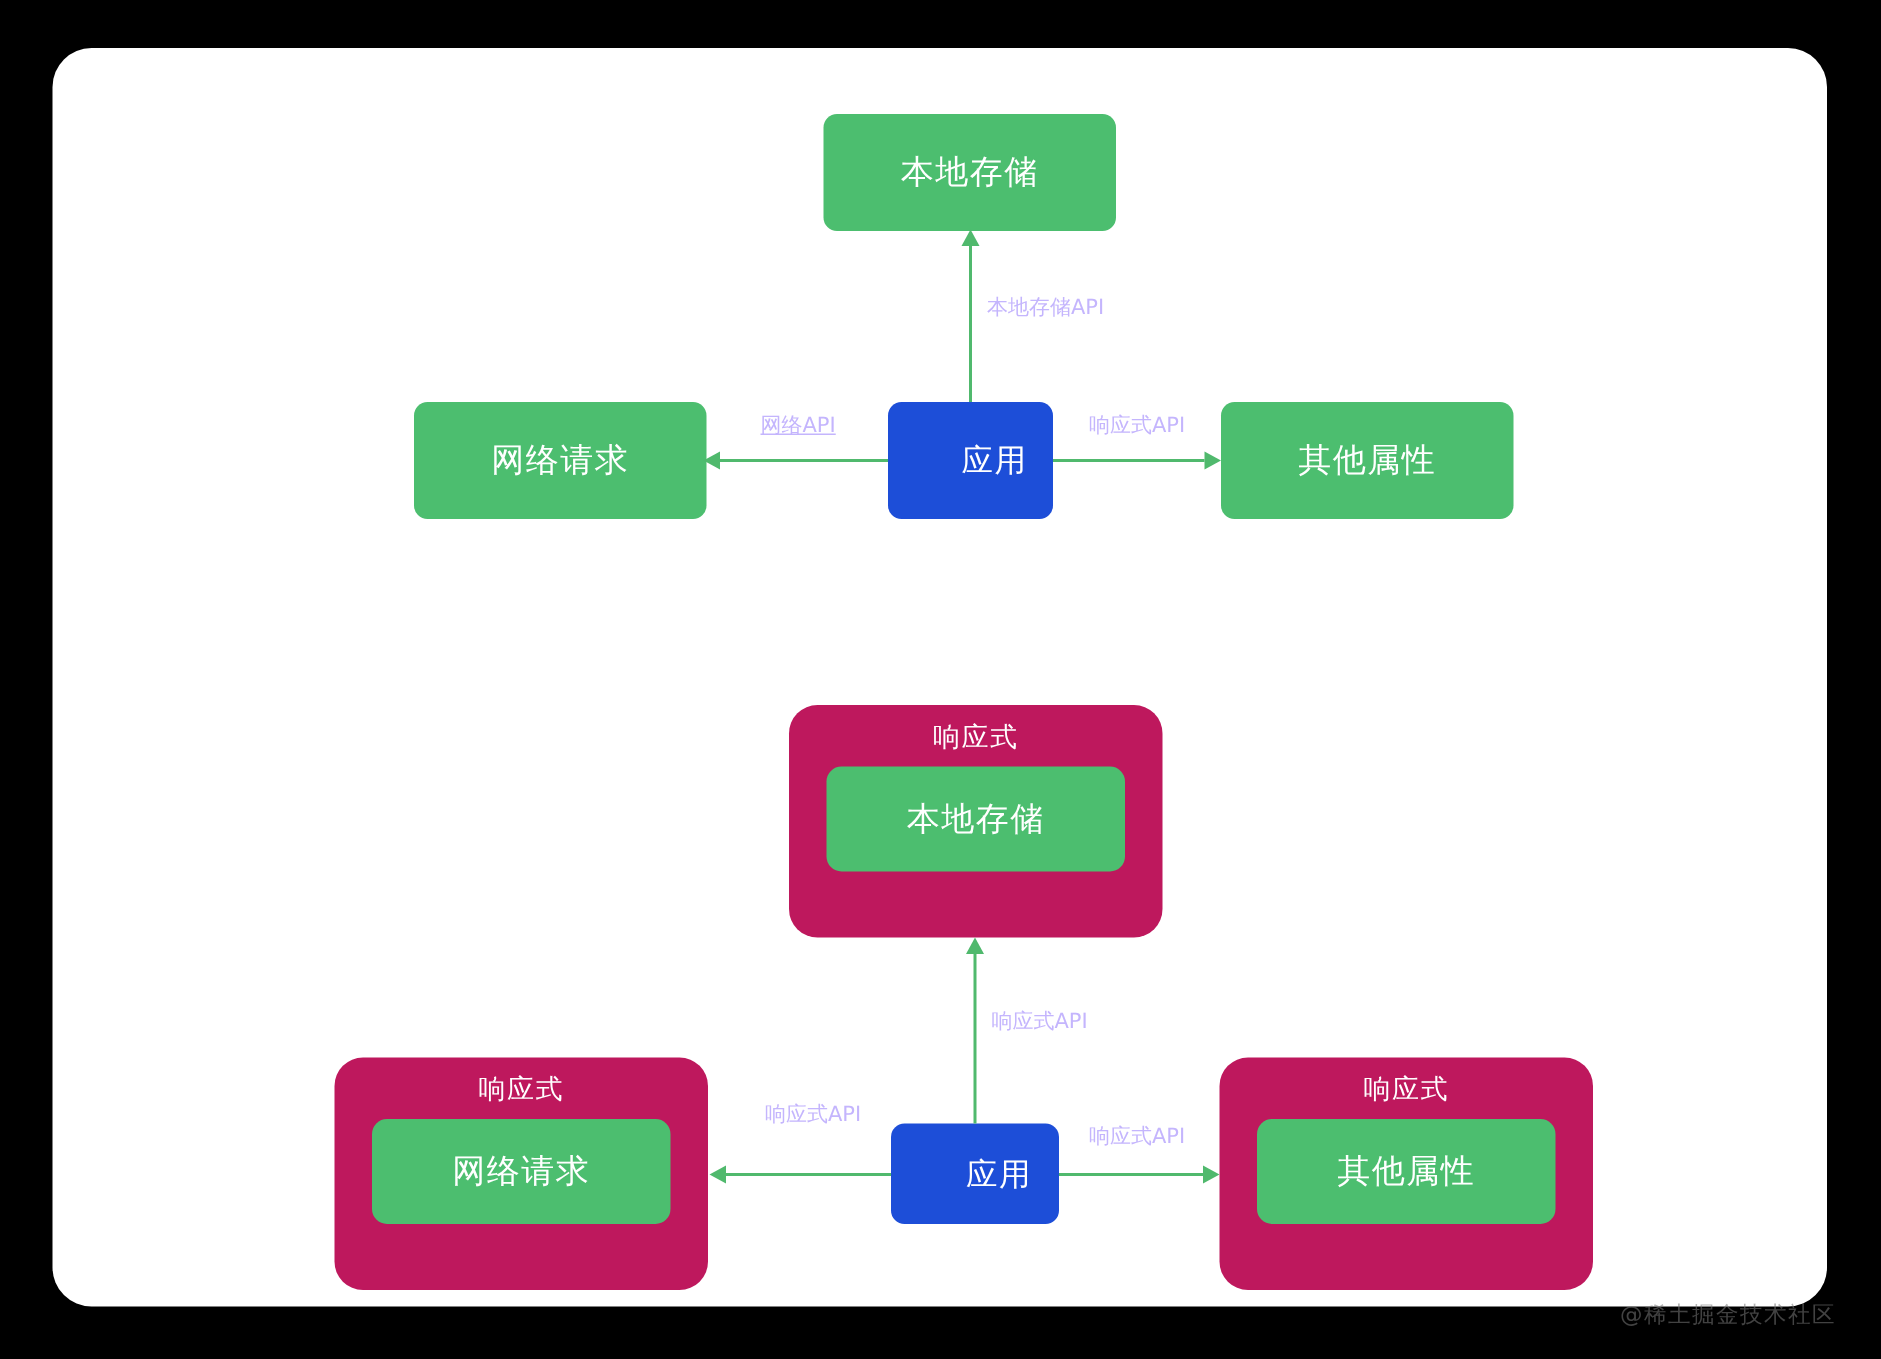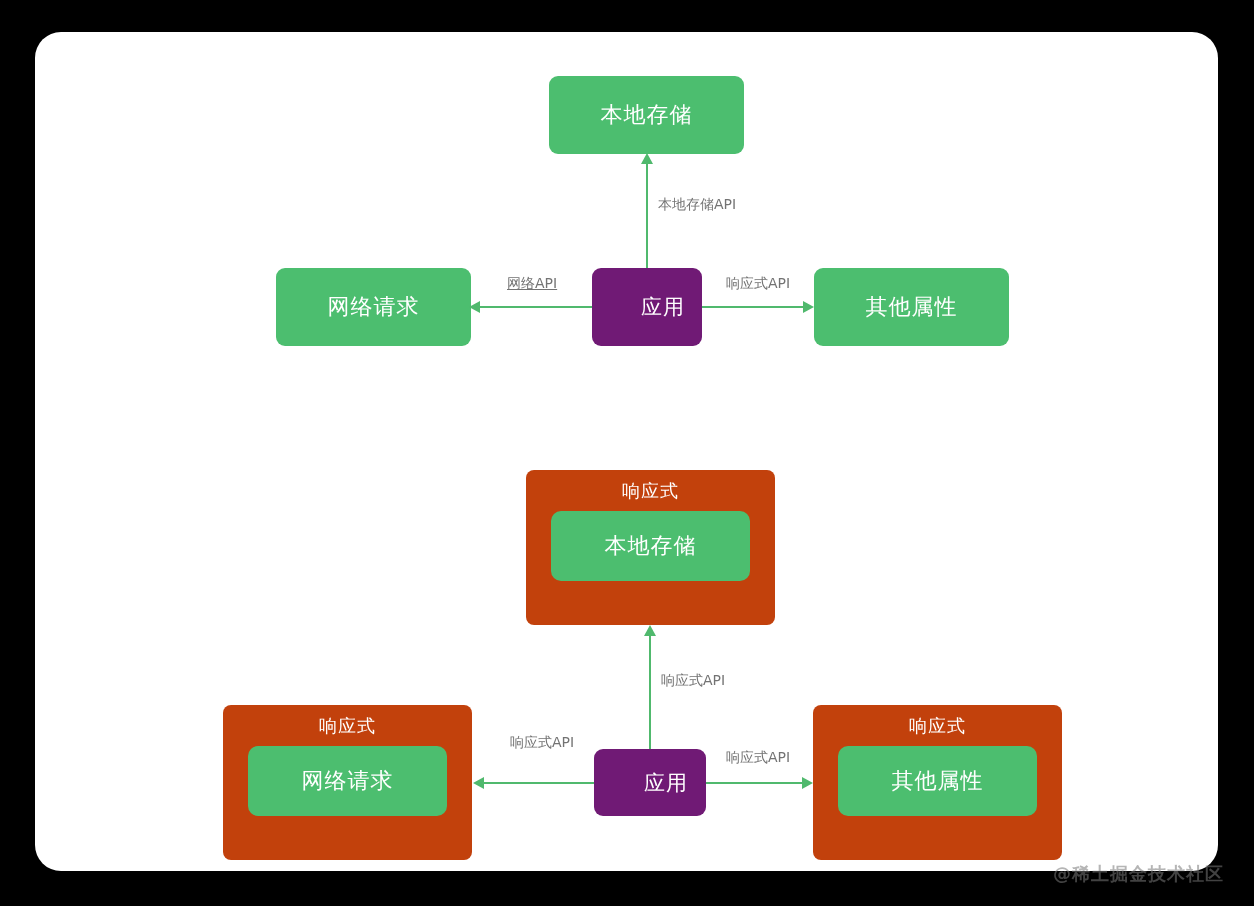--- a/index.html
+++ b/index.html
@@ -44,31 +44,31 @@
     justify-content: center;
     color: #ffffff;
     border-radius: 9px;
     letter-spacing: 1px;
   }
   .node-green {
     background: #4cbe6f;
     font-size: 22px;
   }
   .node-blue {
-    background: #701a75;
+    background: #1d4ed8;
     font-size: 21px;
     padding-left: 32px;
   }
 
   
   .wrap-pink {
     position: absolute;
     box-sizing: border-box;
-    background: #c2410c;
-    border-radius: 8px;
+    background: #be185d;
+    border-radius: 19px;
     font-family: Liberation Serif, serif;
   }
   .wrap-pink > .wrap-title {
     position: absolute;
     top: 9px;
     left: 0;
     right: 0;
     text-align: center;
     color: #ffffff;
     font-size: 18px;
@@ -102,35 +102,34 @@
     border-left: 11px solid #50b96d;
   }
   .arrow-up {
     border-left: 6px solid transparent;
     border-right: 6px solid transparent;
     border-bottom: 11px solid #50b96d;
   }
 
   .edge-label {
     position: absolute;
-    color: #737373;
+    color: #c4b5fd;
     font-size: 14px;
     white-space: nowrap;
   }
 
   
   #watermark {
     position: absolute;
     right: 30px;
     bottom: 20px;
-    font-size: 18px;
+    font-size: 15px;
     color: rgba(120,120,120,0.55);
     letter-spacing: 1px;
     white-space: nowrap;
-    font-weight: bold;
   }
 </style>
 </head>
 <body>
 
 <div id="card"></div>
 
 <div class="diagram">
 
   <div class="node node-green" style="left:549px; top:76px; width:195px; height:78px;">

